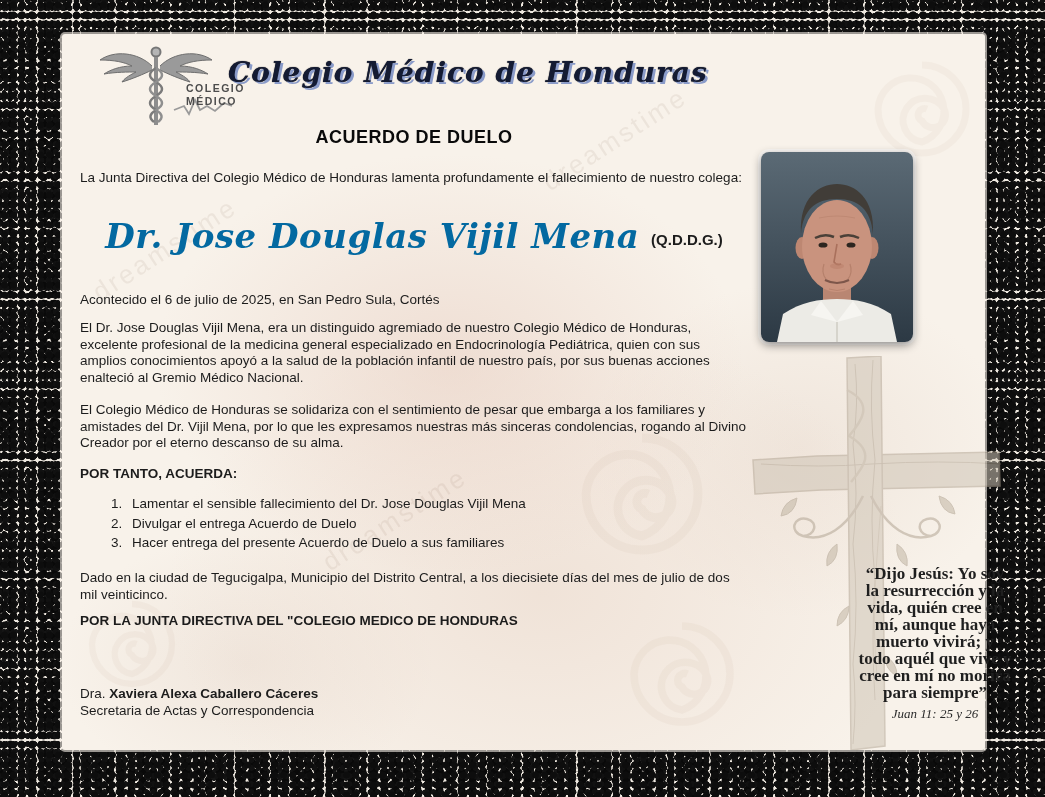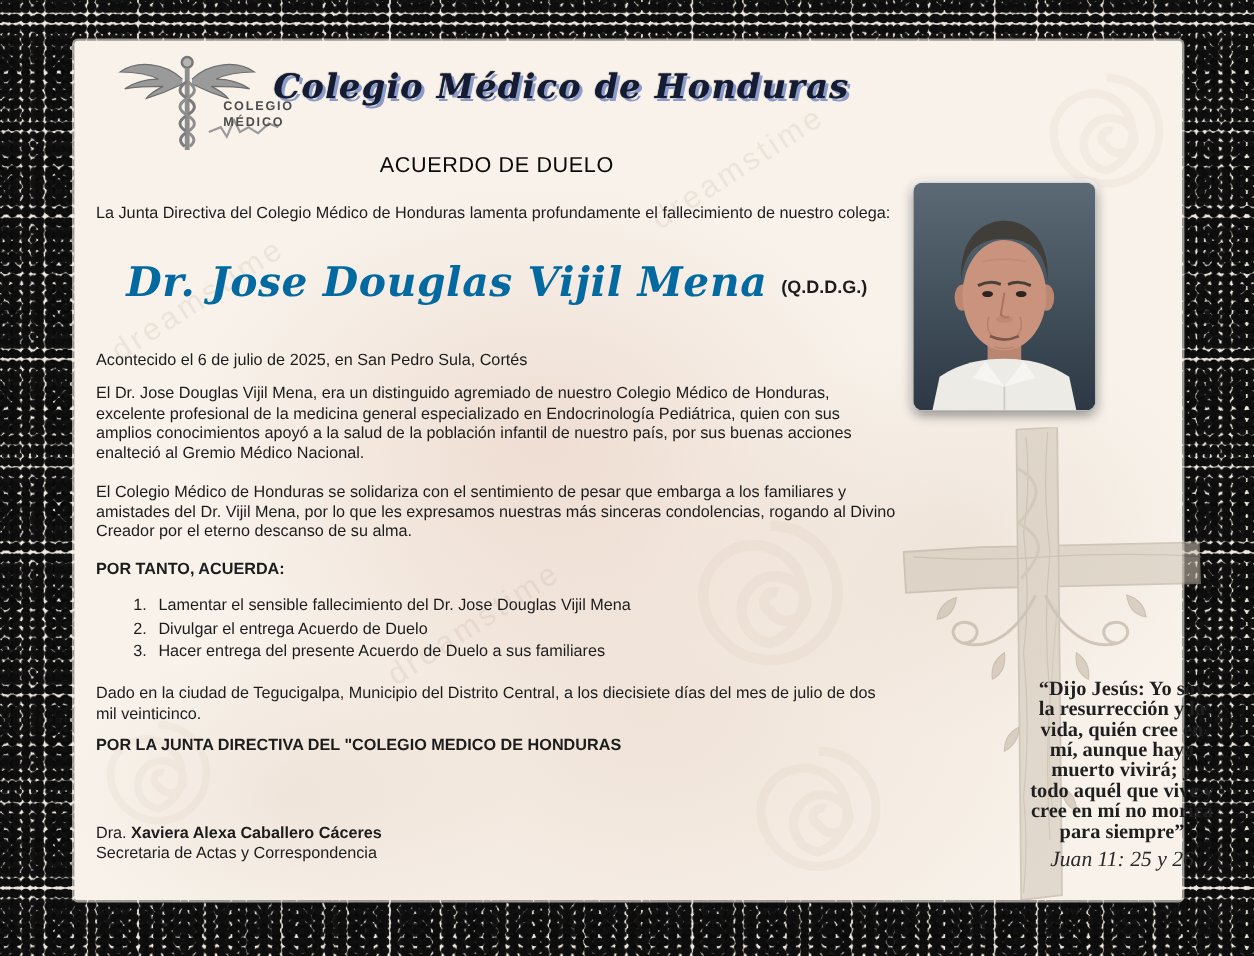--- a/index.html
+++ b/index.html
@@ -46,21 +46,21 @@
   .script-title {
     position:absolute; left:166px; top:22px; width:330px;
     font-family:"DejaVu Serif", serif;
     font-style:italic; font-weight:bold; font-size:28px;
     color:#141b33;
     text-shadow: 2.5px 2px 0 #8a9bc9, 0 0 1px #000;
     letter-spacing:1px; white-space:nowrap;
   }
   .main-heading {
     position:absolute; left:18px; top:93px; width:668px;
-    text-align:center; font-size:18px; font-weight:normal;
+    text-align:center; font-size:18px; font-weight:bold;
     color:#0a0a0a; letter-spacing:.5px;
   }
 
   
   .col { position:absolute; left:18px; width:668px; color:#1c1c1c;
          font-size:13.5px; line-height:16.5px; }
   .t-intro       { top:136px; }
   .t-name        { top:194px; text-align:center; white-space:nowrap; }
   .name-script   { font-family:"DejaVu Serif",serif; font-style:italic; font-weight:bold;
                    font-size:34px; color:#0369a1; letter-spacing:.5px; }
@@ -85,21 +85,21 @@
   }
   .cross { position:absolute; left:689px; top:322px; opacity:.55; pointer-events:none; }
   .quote {
     position:absolute; left:796px; top:531px; width:154px;
     text-align:center; font-family:"Liberation Serif",serif;
     font-weight:bold; font-size:17px; line-height:17px; color:#1f1f1f;
   }
   .quote-ref {
     position:absolute; left:796px; top:672px; width:154px;
     text-align:center; font-family:"Liberation Serif",serif;
-    font-style:italic; font-size:18px; color:#2a2a2a;
+    font-style:italic; font-size:13px; color:#2a2a2a;
   }
 </style>
 </head>
 <body>
 
 <div class="frame">
   <div class="paper">
 
     <div class="flower-wash"></div>
 

